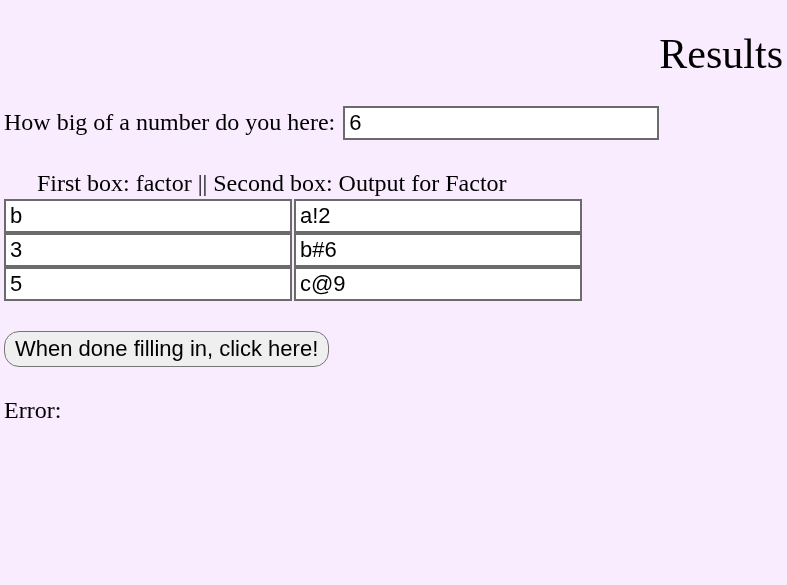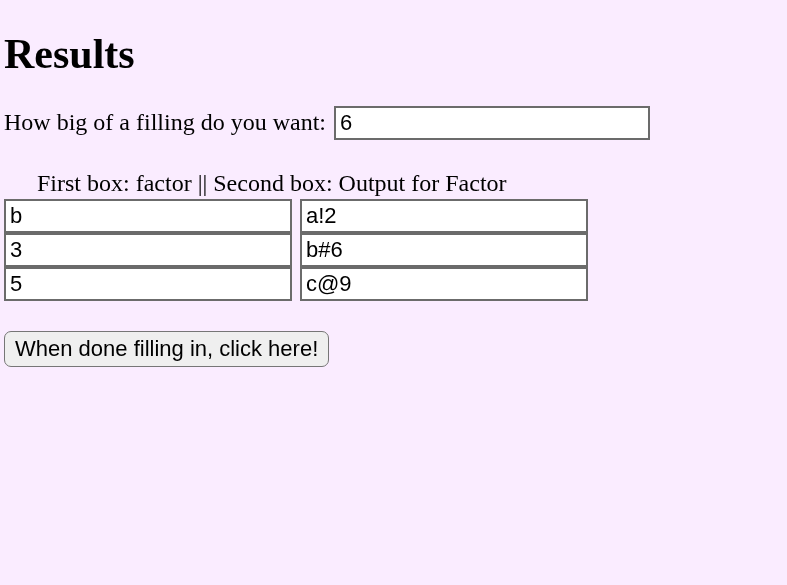--- a/index.html
+++ b/index.html
@@ -8,70 +8,72 @@
     font-family:"Times New Roman",Times,serif;
     font-size:24px;
     color:#000;
     width:787px;
     height:585px;
     box-sizing:border-box;
     padding:4px 4px 4px 4px;
   }
   h1 {
     font-size:42px;
-    font-weight:bold;
+    font-weight:normal;
     margin:26px 0 28px 0;
+    text-align:right;
   }
   .prompt-row {
     margin-bottom:30px;
   }
   input[type="text"] {
     font-family:Arial,Helvetica,sans-serif;
     font-size:22px;
     padding:2px 4px;
     border:2px solid #6b6b6b;
     background:#fff;
     box-sizing:border-box;
     height:34px;
   }
   .size-input { width:316px; vertical-align:baseline; margin-left:2px;}
   .row-label { margin-bottom:2px;margin-left:33px; }
   .pair-row { line-height:0; margin:0; }
   .pair-row input { width:288px; }
-  .pair-row input + input { margin-left:8px; }
+  .pair-row input + input { margin-left:2px; }
   .btn-wrap { margin-top:30px; margin-bottom:28px;}
   button {
     font-family:Arial,Helvetica,sans-serif;
     font-size:22px;
     padding:4px 10px;
     background:#efefef;
     border:1px solid #767676;
-    border-radius:7px;
+    border-radius:15px;
   }
   .error-block { line-height:1.25; }
 </style>
 </head>
 <body>
 
 <h1>Results</h1>
 
 <div class="prompt-row">
-  <span>How big of a filling do you want: </span><input type="text" class="size-input" value="6" style="">
+  <span>How big of a number do you here: </span><input type="text" class="size-input" value="6" style="">
 </div>
 
 <div class="row-label">First box: factor || Second box: Output for Factor</div>
 
 <div class="pair-row">
   <input type="text" value="b" style=""><input type="text" value="a!2" style="">
 </div>
 <div class="pair-row">
   <input type="text" value="3" style=""><input type="text" value="b#6" style="">
 </div>
 <div class="pair-row">
   <input type="text" value="5" style=""><input type="text" value="c@9" style="">
 </div>
 
 <div class="btn-wrap">
   <button>When done filling in, click here!</button>
 </div>
 
 <div class="error-block">
+  <div>Error:</div>
 </div>
 
 </body></html>

